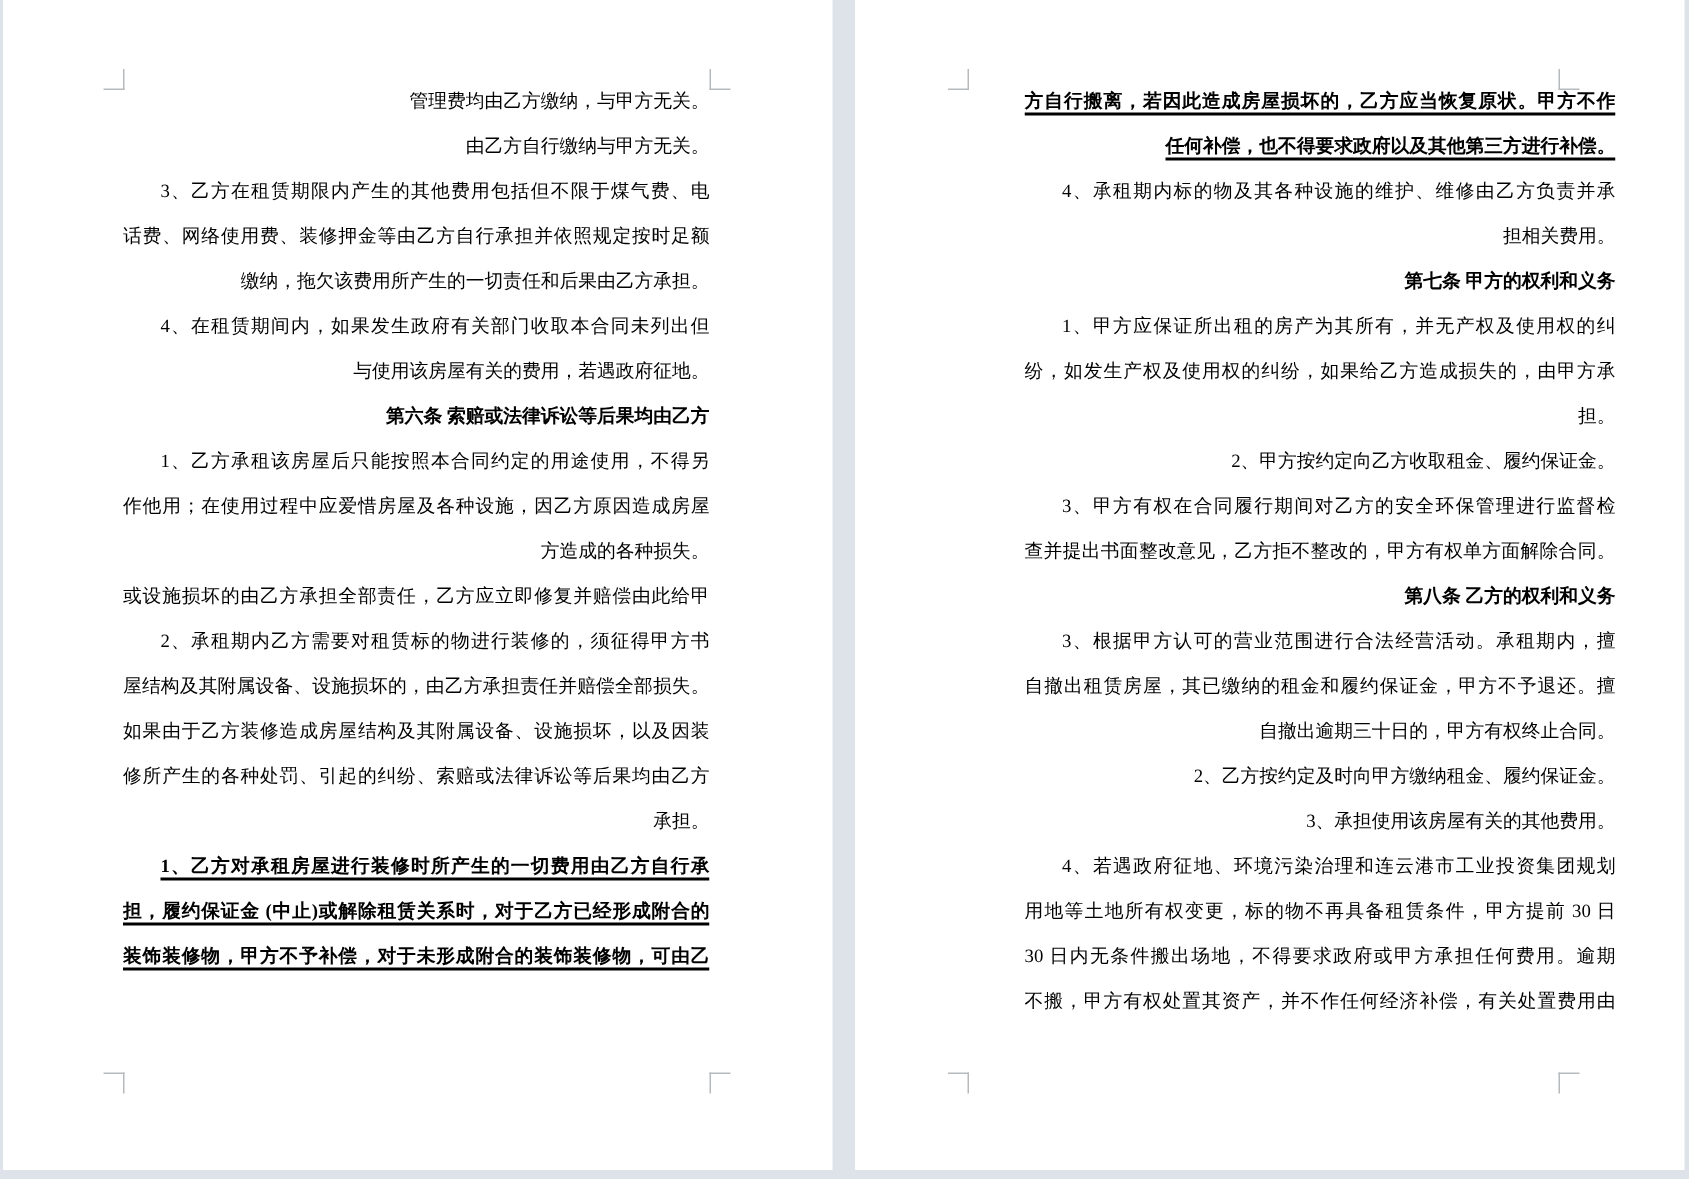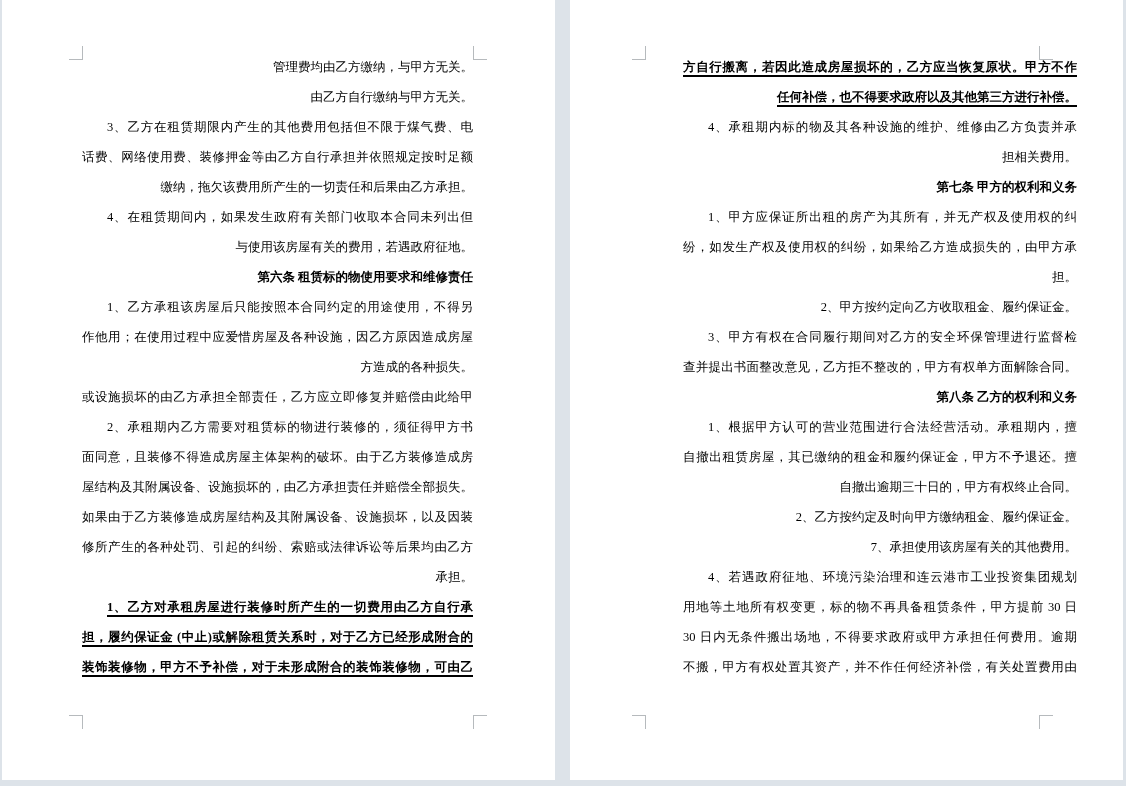--- a/index.html
+++ b/index.html
@@ -73,27 +73,26 @@
     <span class="crop bl pos-bl"></span>
     <span class="crop br pos-br"></span>
     <div class="textblock textblock-left" id="text-left">
         <div class="line body">管理费均由乙方缴纳，与甲方无关。</div>
         <div class="line body">由乙方自行缴纳与甲方无关。</div>
         <div class="line body indent fill">3、乙方在租赁期限内产生的其他费用包括但不限于煤气费、电</div>
         <div class="line body fill">话费、网络使用费、装修押金等由乙方自行承担并依照规定按时足额</div>
         <div class="line body">缴纳，拖欠该费用所产生的一切责任和后果由乙方承担。</div>
         <div class="line body indent fill">4、在租赁期间内，如果发生政府有关部门收取本合同未列出但</div>
         <div class="line body">与使用该房屋有关的费用，若遇政府征地。</div>
-        <div class="line heading indent">第六条 租赁标的物使用要求和维修责任</div>
+        <div class="line heading indent">第六条 索赔或法律诉讼等后果均由乙方</div>
         <div class="line body indent fill">1、乙方承租该房屋后只能按照本合同约定的用途使用，不得另</div>
         <div class="line body fill">作他用；在使用过程中应爱惜房屋及各种设施，因乙方原因造成房屋</div>
         <div class="line body">方造成的各种损失。</div>
         <div class="line body fill">或设施损坏的由乙方承担全部责任，乙方应立即修复并赔偿由此给甲</div>
         <div class="line body indent fill">2、承租期内乙方需要对租赁标的物进行装修的，须征得甲方书</div>
-        <div class="line body fill">面同意，且装修不得造成房屋主体架构的破坏。由于乙方装修造成房</div>
         <div class="line body fill">屋结构及其附属设备、设施损坏的，由乙方承担责任并赔偿全部损失。</div>
         <div class="line body fill">如果由于乙方装修造成房屋结构及其附属设备、设施损坏，以及因装</div>
         <div class="line body fill">修所产生的各种处罚、引起的纠纷、索赔或法律诉讼等后果均由乙方</div>
         <div class="line body">承担。</div>
         <div class="line underline indent fill">1、乙方对承租房屋进行装修时所产生的一切费用由乙方自行承</div>
         <div class="line underline fill">担，履约保证金 (中止)或解除租赁关系时，对于乙方已经形成附合的</div>
         <div class="line underline fill">装饰装修物，甲方不予补偿，对于未形成附合的装饰装修物，可由乙</div>
       </div>
   </div>
 
@@ -108,25 +107,25 @@
         <div class="line body indent fill">4、承租期内标的物及其各种设施的维护、维修由乙方负责并承</div>
         <div class="line body">担相关费用。</div>
         <div class="line heading indent">第七条 甲方的权利和义务</div>
         <div class="line body indent fill">1、甲方应保证所出租的房产为其所有，并无产权及使用权的纠</div>
         <div class="line body fill">纷，如发生产权及使用权的纠纷，如果给乙方造成损失的，由甲方承</div>
         <div class="line body">担。</div>
         <div class="line body indent">2、甲方按约定向乙方收取租金、履约保证金。</div>
         <div class="line body indent fill">3、甲方有权在合同履行期间对乙方的安全环保管理进行监督检</div>
         <div class="line body fill">查并提出书面整改意见，乙方拒不整改的，甲方有权单方面解除合同。</div>
         <div class="line heading indent">第八条 乙方的权利和义务</div>
-        <div class="line body indent fill">1、根据甲方认可的营业范围进行合法经营活动。承租期内，擅</div>
+        <div class="line body indent fill">3、根据甲方认可的营业范围进行合法经营活动。承租期内，擅</div>
         <div class="line body fill">自撤出租赁房屋，其已缴纳的租金和履约保证金，甲方不予退还。擅</div>
         <div class="line body">自撤出逾期三十日的，甲方有权终止合同。</div>
         <div class="line body indent">2、乙方按约定及时向甲方缴纳租金、履约保证金。</div>
-        <div class="line body indent">7、承担使用该房屋有关的其他费用。</div>
+        <div class="line body indent">3、承担使用该房屋有关的其他费用。</div>
         <div class="line body indent fill">4、若遇政府征地、环境污染治理和连云港市工业投资集团规划</div>
         <div class="line body fill">用地等土地所有权变更，标的物不再具备租赁条件，甲方提前 30 日</div>
         <div class="line body fill">30 日内无条件搬出场地，不得要求政府或甲方承担任何费用。逾期</div>
         <div class="line body fill">不搬，甲方有权处置其资产，并不作任何经济补偿，有关处置费用由</div>
       </div>
   </div>
 
 </div>
 
 </body></html>

